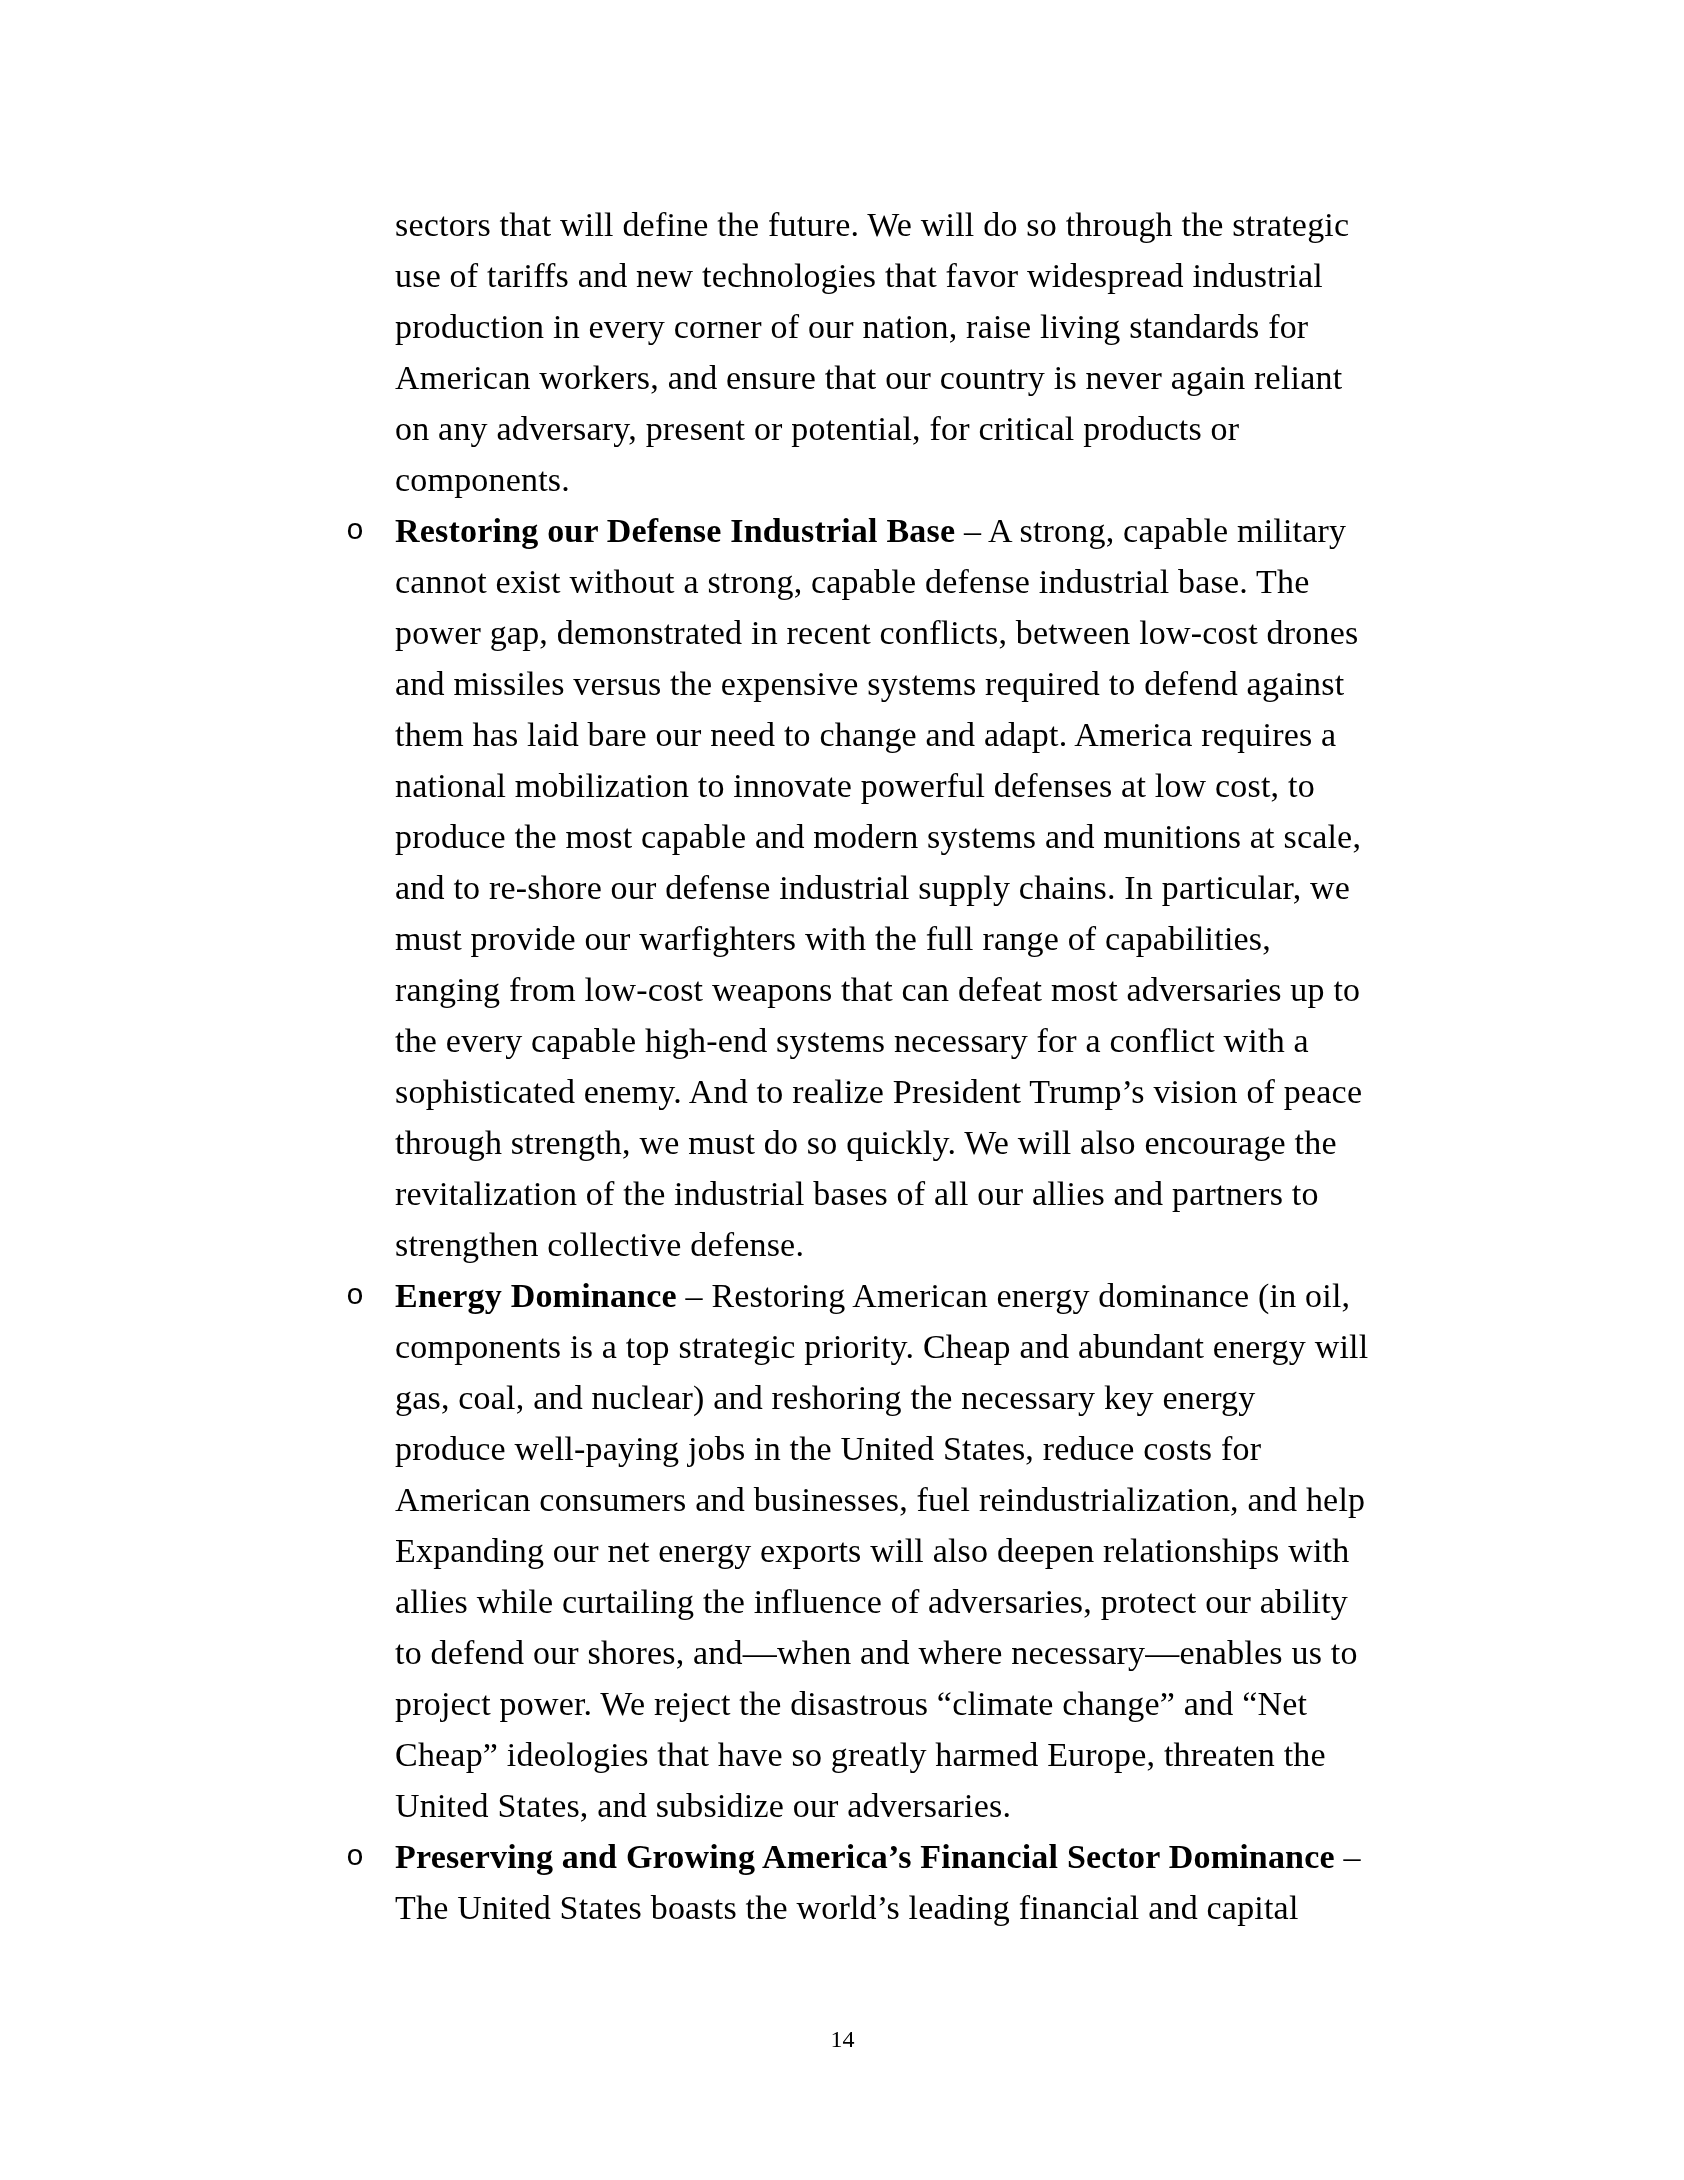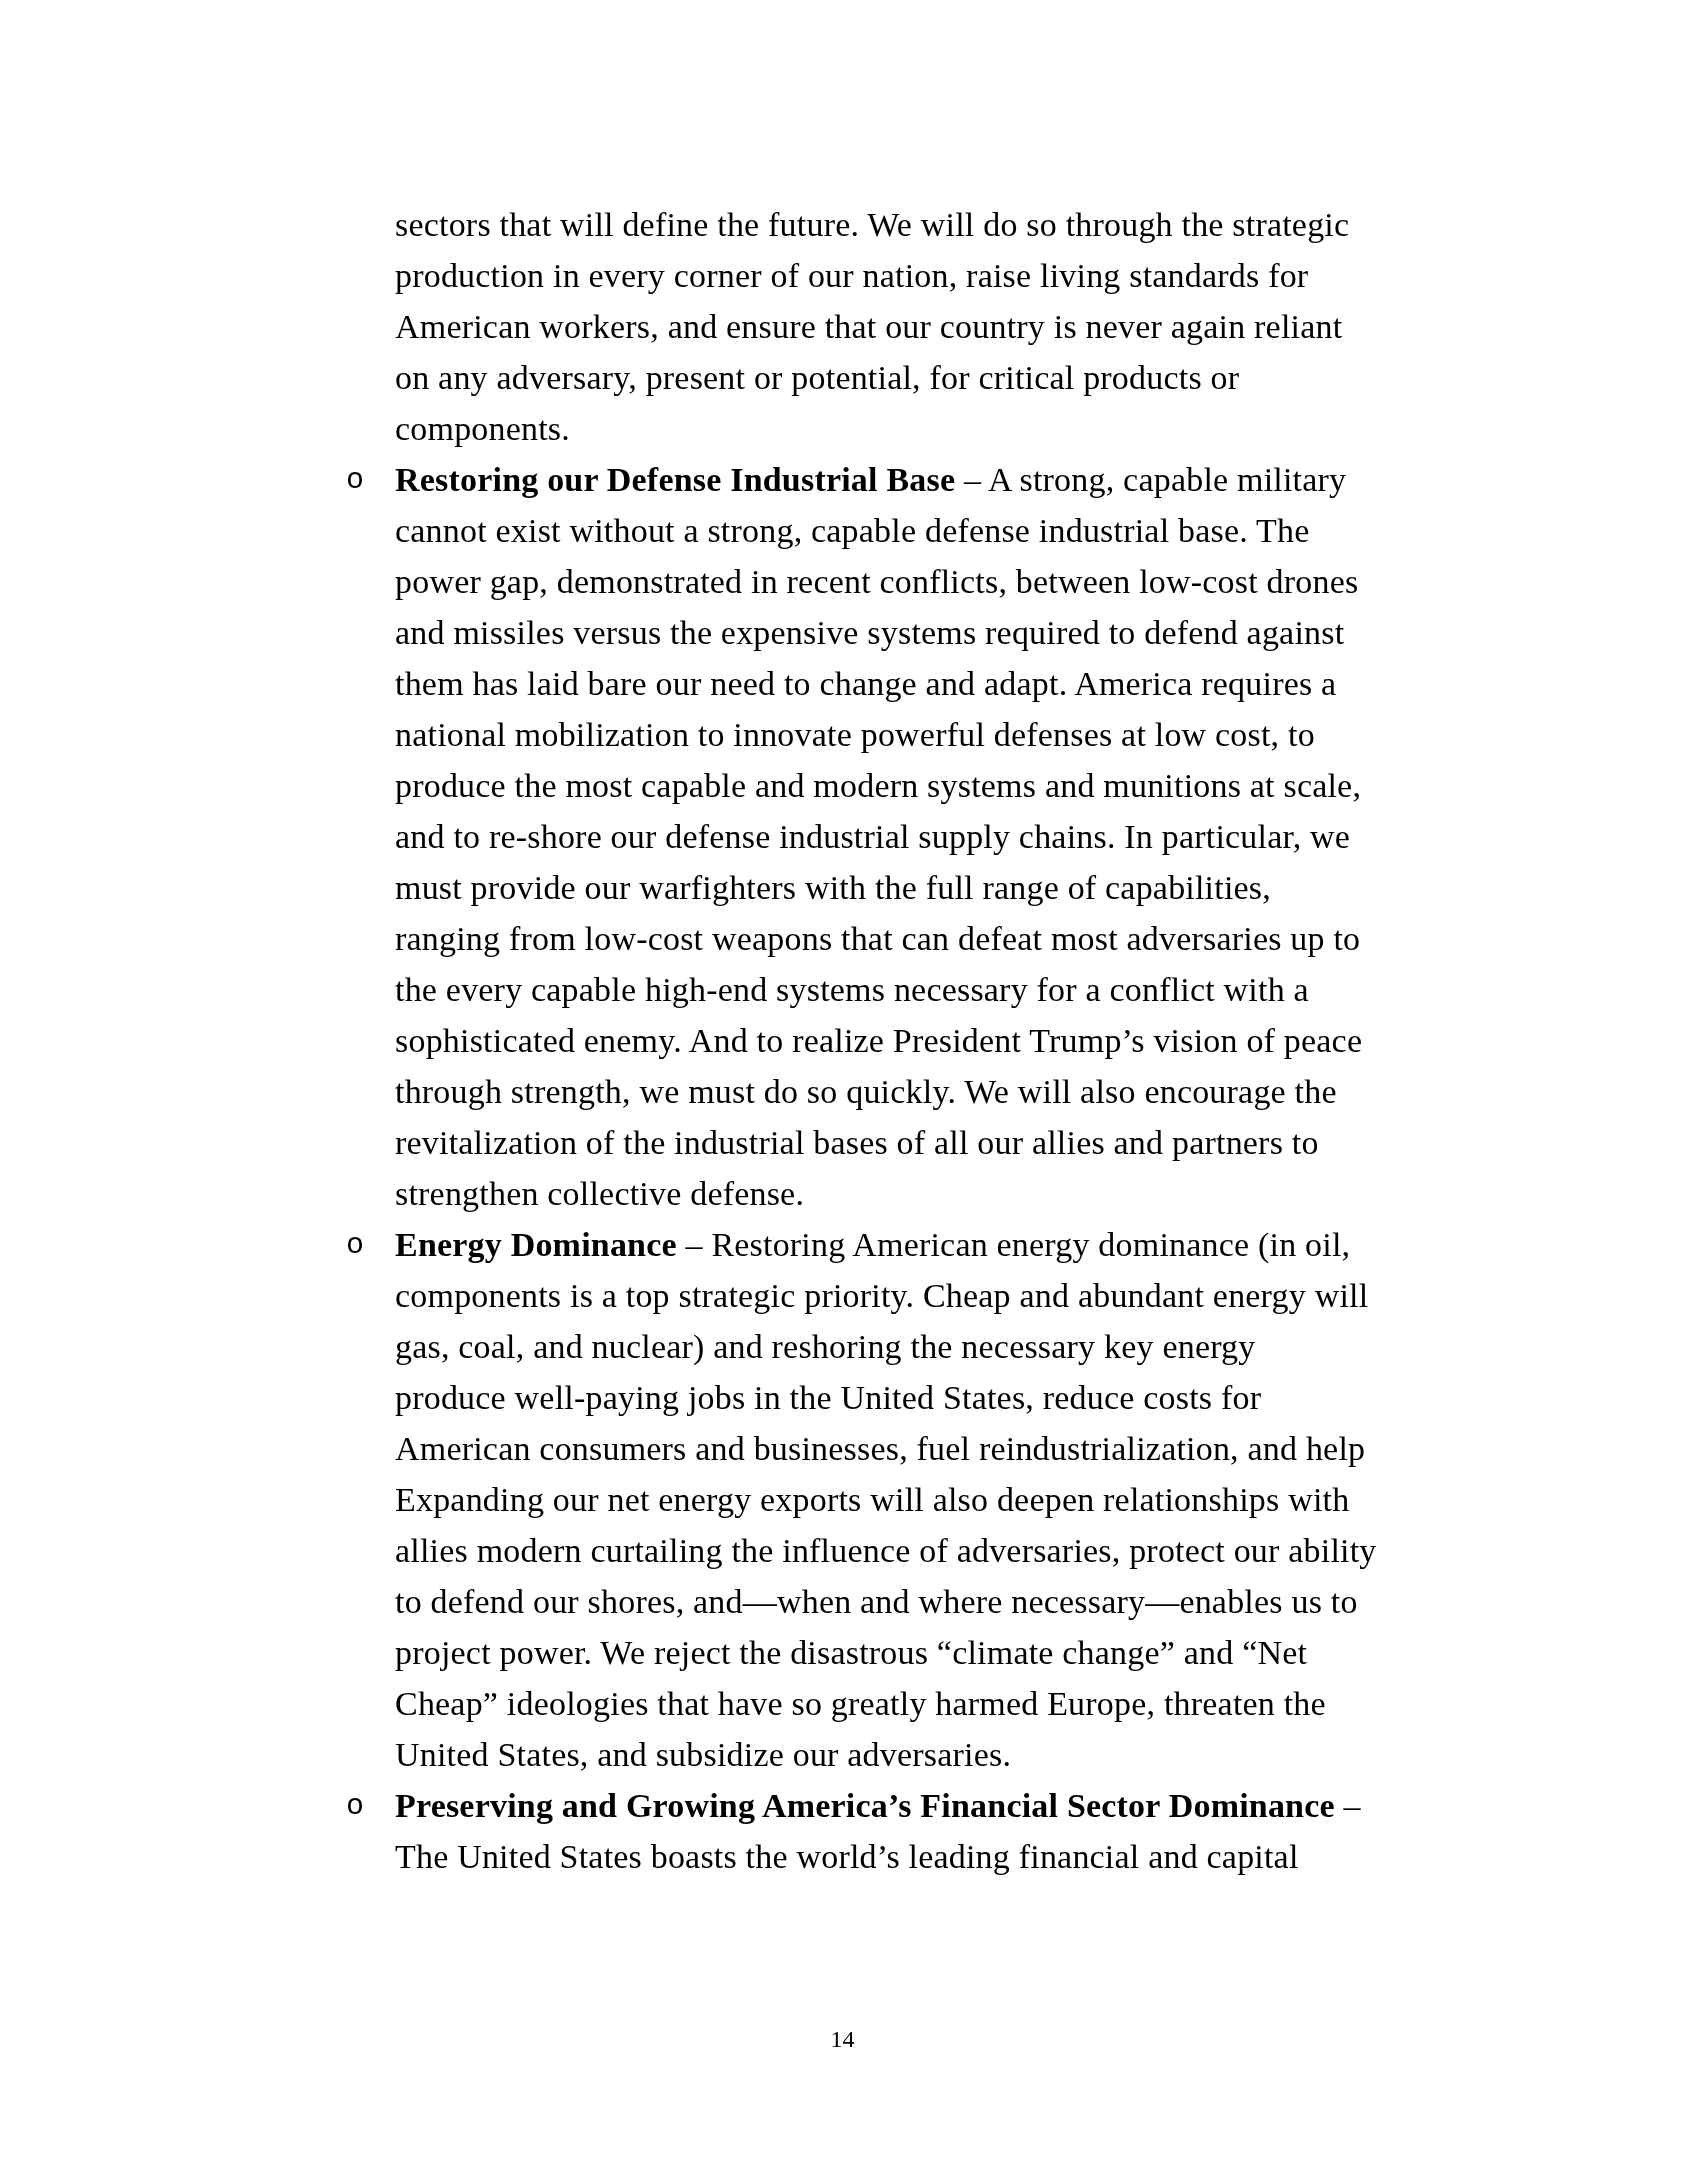--- a/index.html
+++ b/index.html
@@ -52,20 +52,21 @@
     line-height: 51px;
   }
 </style>
 </head>
 <body>
 
 <div class="page">
   <div class="body-text" id="blocks">
       <div>
         <div class="line">sectors that will define the future. We will do so through the strategic</div>
+        <div class="line">use of tariffs and new technologies that favor widespread industrial</div>
         <div class="line">production in every corner of our nation, raise living standards for</div>
         <div class="line">American workers, and ensure that our country is never again reliant</div>
         <div class="line">on any adversary, present or potential, for critical products or</div>
         <div class="line">components.</div>
       </div>
       <div>
         <div class="line first"><span class="marker">o</span><b>Restoring our Defense Industrial Base</b><span> – A strong, capable military</span></div>
         <div class="line">cannot exist without a strong, capable defense industrial base. The</div>
         <div class="line">power gap, demonstrated in recent conflicts, between low-cost drones</div>
         <div class="line">and missiles versus the expensive systems required to defend against</div>
@@ -81,21 +82,21 @@
         <div class="line">revitalization of the industrial bases of all our allies and partners to</div>
         <div class="line">strengthen collective defense.</div>
       </div>
       <div>
         <div class="line first"><span class="marker">o</span><b>Energy Dominance</b><span> – Restoring American energy dominance (in oil,</span></div>
         <div class="line">components is a top strategic priority. Cheap and abundant energy will</div>
         <div class="line">gas, coal, and nuclear) and reshoring the necessary key energy</div>
         <div class="line">produce well-paying jobs in the United States, reduce costs for</div>
         <div class="line">American consumers and businesses, fuel reindustrialization, and help</div>
         <div class="line">Expanding our net energy exports will also deepen relationships with</div>
-        <div class="line">allies modern curtailing the influence of adversaries, protect our ability</div>
+        <div class="line">allies while curtailing the influence of adversaries, protect our ability</div>
         <div class="line">to defend our shores, and—when and where necessary—enables us to</div>
         <div class="line">project power. We reject the disastrous “climate change” and “Net</div>
         <div class="line">Cheap” ideologies that have so greatly harmed Europe, threaten the</div>
         <div class="line">United States, and subsidize our adversaries.</div>
       </div>
       <div>
         <div class="line first"><span class="marker">o</span><b>Preserving and Growing America’s Financial Sector Dominance</b><span> –</span></div>
         <div class="line">The United States boasts the world’s leading financial and capital</div>
       </div>
     </div>

